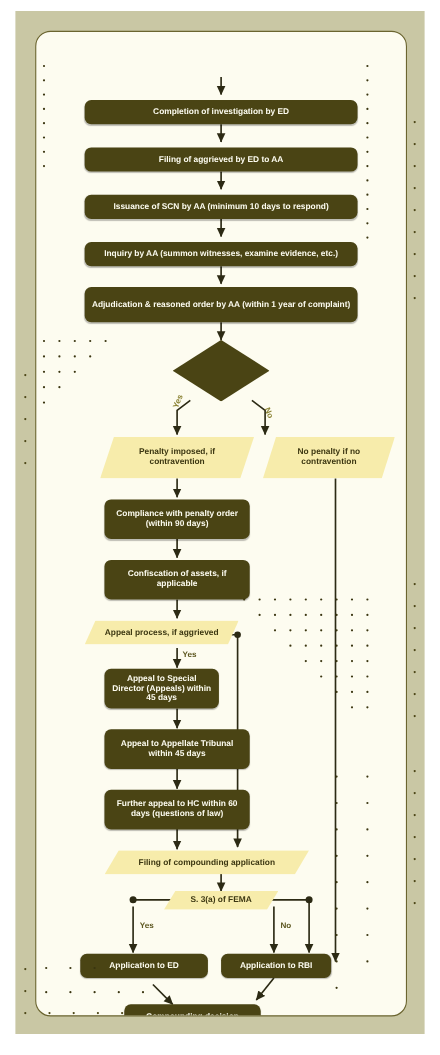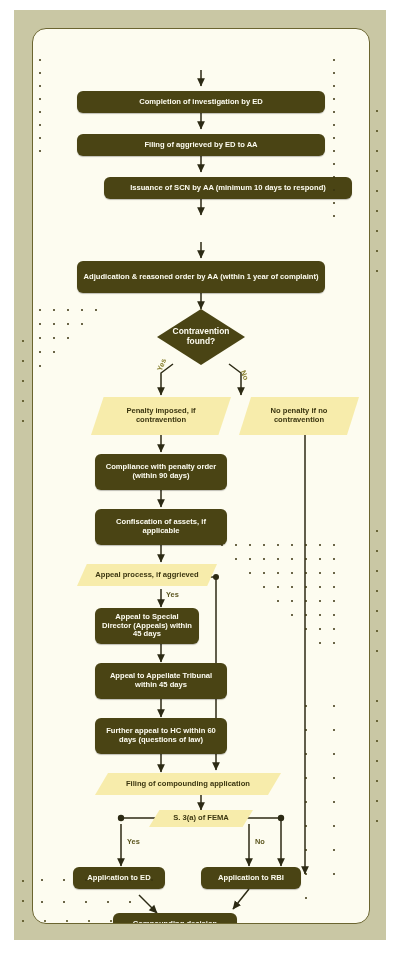--- a/index.html
+++ b/index.html
@@ -107,35 +107,35 @@
 
 
     <div class="node proc" style="left:44px;top:62px;width:248px;height:22px;">
       <span>Completion of investigation by ED</span>
     </div>
 
     <div class="node proc" style="left:44px;top:105px;width:248px;height:22px;">
       <span>Filing of aggrieved by ED to AA</span>
     </div>
 
-    <div class="node proc" style="left:44px;top:148px;width:248px;height:22px;margin-left:27px;">
+    <div class="node proc" style="left:44px;top:148px;width:248px;height:22px;">
       <span>Issuance of SCN by AA (minimum 10 days to respond)</span>
     </div>
 
+    <div class="node proc" style="left:44px;top:191px;width:248px;height:22px;">
+      <span>Inquiry by AA (summon witnesses, examine evidence, etc.)</span>
+    </div>
 
     <div class="node proc" style="left:44px;top:232px;width:248px;height:32px;">
       <span>Adjudication &amp; reasoned order by AA (within 1 year of complaint)</span>
     </div>
 
     <div style="position:absolute;left:124px;top:280px;width:88px;height:56px;">
       <div style="position:absolute;inset:0;background:#4a4414;
                   clip-path:polygon(50% 0,100% 50%,50% 100%,0 50%);"></div>
-      <div class="node dec" style="left:10px;top:0;width:68px;height:56px;background:transparent;">
-        <span>Contravention found?</span>
-      </div>
     </div>
 
     <div class="elabel" style="left:122px;top:340px;transform:rotate(-68deg);transform-origin:left top;">Yes</div>
     <div class="elabel" style="left:214px;top:340px;transform:rotate(68deg);transform-origin:left top;">No</div>
 
     <div class="node par" style="left:58px;top:368px;width:140px;height:38px;
                 clip-path:polygon(9% 0,100% 0,91% 100%,0 100%);">
       <span>Penalty imposed, if contravention</span>
     </div>
 
@@ -179,21 +179,21 @@
     </div>
 
     <div class="node par" style="left:116px;top:781px;width:104px;height:17px;
                 clip-path:polygon(10% 0,100% 0,90% 100%,0 100%);">
       <span>S. 3(a) of FEMA</span>
     </div>
 
     <div class="elabel dark" style="left:94px;top:808px;">Yes</div>
     <div class="elabel dark" style="left:222px;top:808px;">No</div>
 
-    <div class="node proc" style="left:40px;top:838px;width:92px;height:22px;text-align:center;">
+    <div class="node proc" style="left:40px;top:838px;width:116px;height:22px;text-align:center;">
       <span>Application to ED</span>
     </div>
 
     <div class="node proc" style="left:168px;top:838px;width:100px;height:22px;">
       <span>Application to RBI</span>
     </div>
 
     <div class="node proc" style="left:80px;top:884px;width:124px;height:22px;">
       <span>Compounding decision</span>
     </div>

